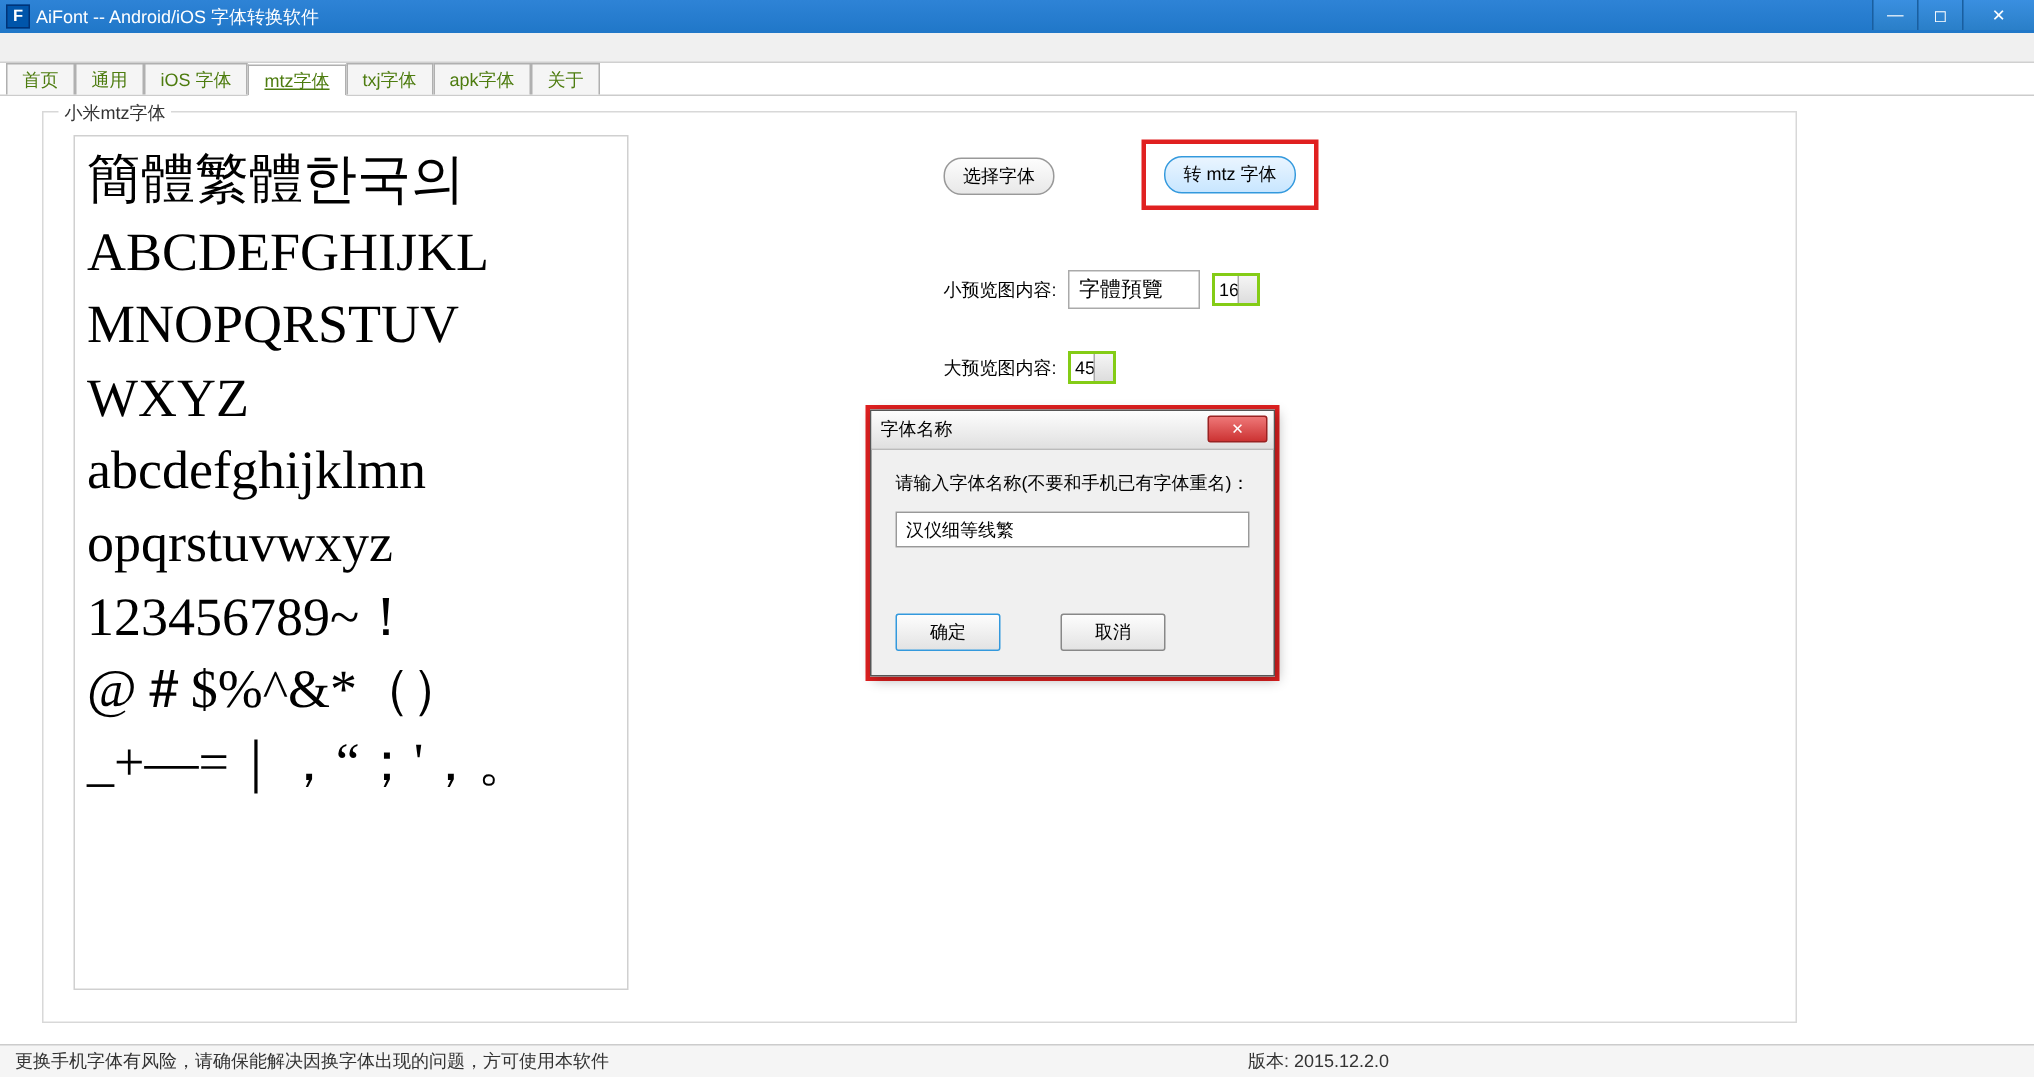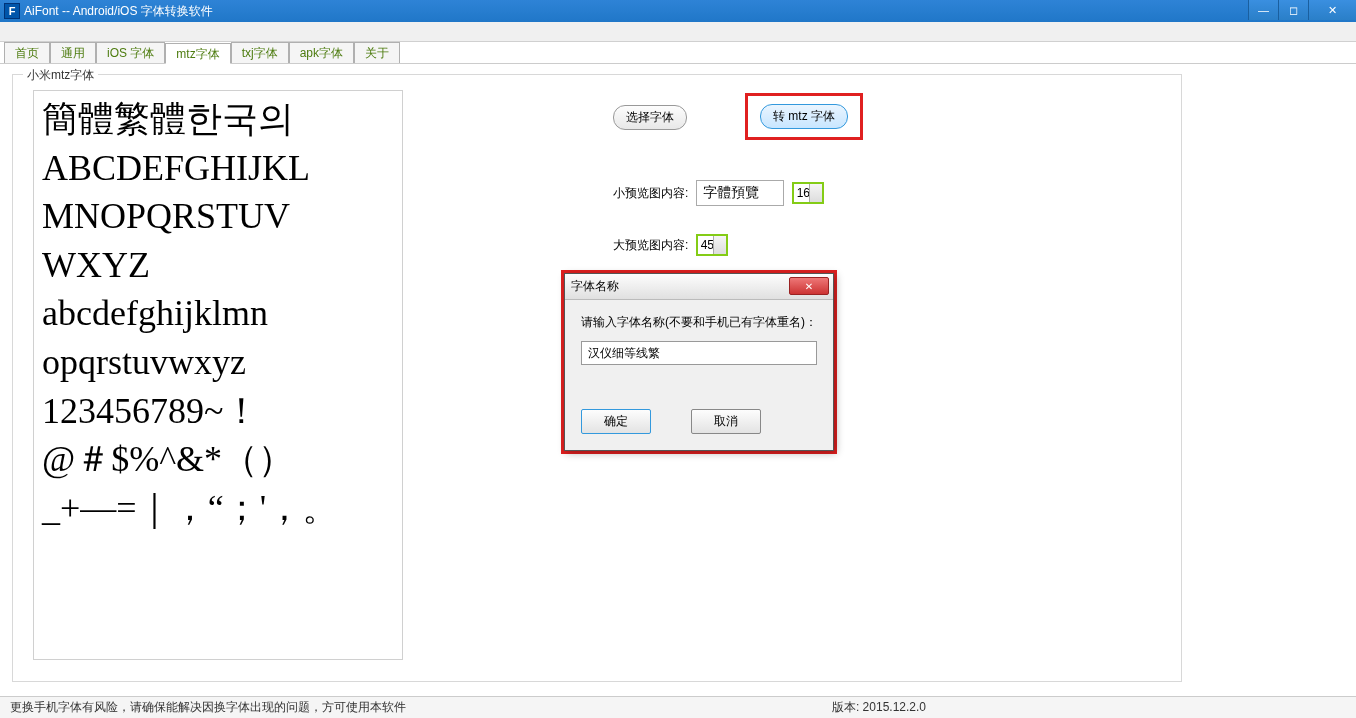--- a/index.html
+++ b/index.html
@@ -8,23 +8,23 @@
 .titlebar { background: linear-gradient(#2e83d6, #2077c8); height: 22px; display: flex; align-items: center; padding-left: 4px; color: #fff; font-size: 12px; }
 .titlebar-icon { width: 16px; height: 16px; background: #0055aa; color: #fff; display: inline-flex; align-items: center; justify-content: center; font-weight: bold; font-size: 11px; margin-right: 4px; border: 1px solid #003377; }
 .win-controls { position: absolute; right: 0; top: 0; display: flex; }
 .win-btn { width: 30px; height: 20px; background: linear-gradient(#3a8fe0, #2a7fc8); border-left: 1px solid #1a5f9f; display: flex; align-items: center; justify-content: center; color: #fff; font-size: 11px; cursor: pointer; }
 .win-btn.close { width: 48px; background: linear-gradient(#3a8fe0, #2a7fc8); }
 
 .menubar { background: #f0f0f0; height: 20px; border-bottom: 1px solid #d0d0d0; }
 
 .tabs { display: flex; background: #fff; border-bottom: 1px solid #ccc; height: 22px; padding-left: 4px; }
 .tab { border: 1px solid #b0b0b0; border-bottom: none; padding: 2px 10px; font-size: 12px; background: #f5f5f5; margin-right: 0px; cursor: pointer; color: #4d7c0f; }
-.tab.active { background: #fff; border-bottom: 1px solid #fff; position: relative; top: 1px; z-index: 2; }
+.tab.active { background: #fff; border-bottom: 1px solid #fff; position: relative; top: 1px; z-index: 2; text-decoration: underline; }
 
-.content { padding: 10px 12px; position: relative; }
+.content { padding: 10px 28px; position: relative; }
 
 .fieldset { border: 1px solid #d8d8d8; padding: 15px 20px 20px; width: 1170px; height: 608px; position: relative; }
 .fieldset-label { position: absolute; top: -8px; left: 10px; background: #fff; padding: 0 4px; font-size: 12px; color: #333; }
 
 .preview-box { border: 1px solid #d0d0d0; width: 370px; height: 570px; padding: 4px 8px; font-size: 36px; line-height: 1.35; color: #000; font-family: serif; font-weight: 300; overflow: hidden; white-space: pre-line; }
 
 .controls-area { position: absolute; left: 600px; top: 30px; }
 .btn { border: 1px solid #999; background: linear-gradient(#fdfdfd, #e8e8e8); padding: 3px 12px; font-size: 12px; cursor: pointer; border-radius: 12px; }
 .btn.highlighted { border: 1px solid #3399dd; background: linear-gradient(#eaf5ff, #c8e6ff); }
 

